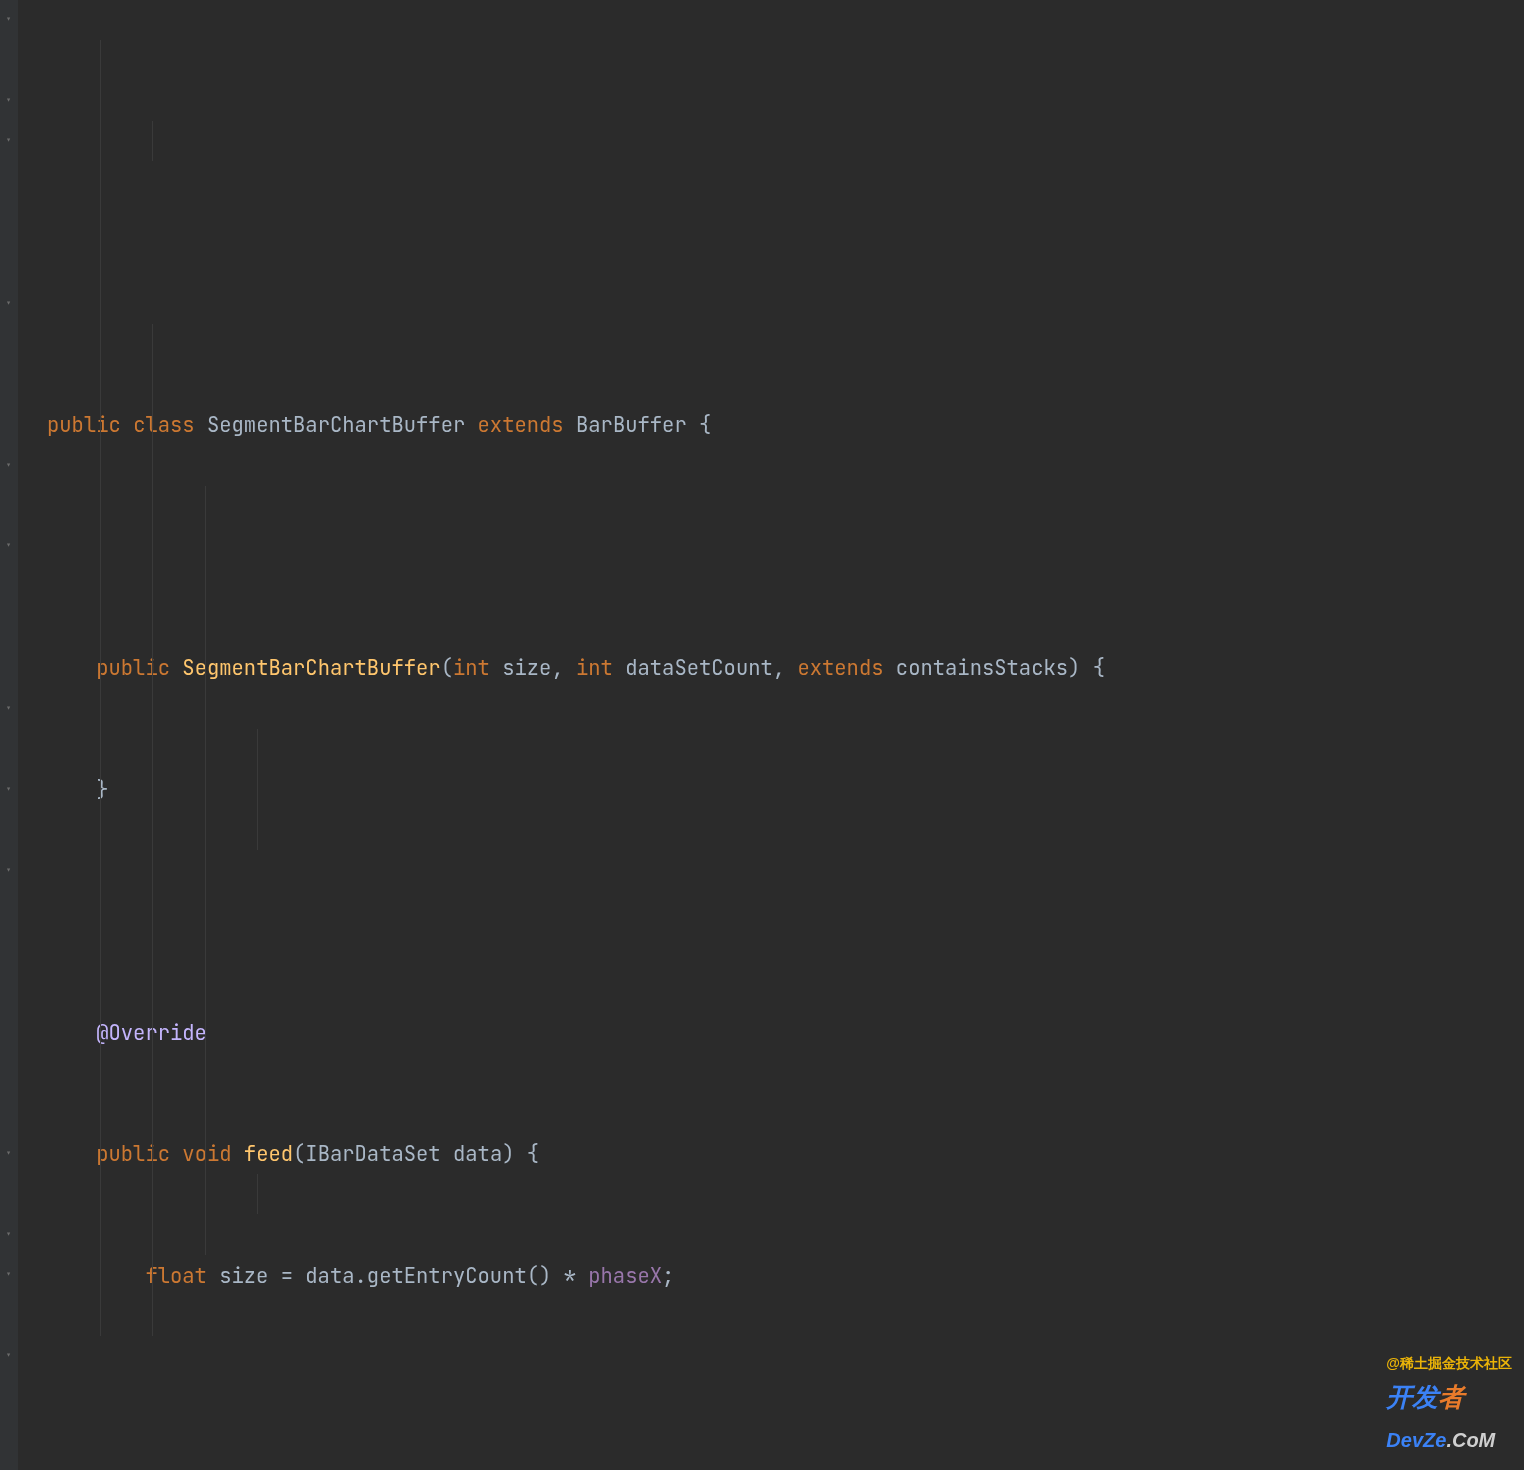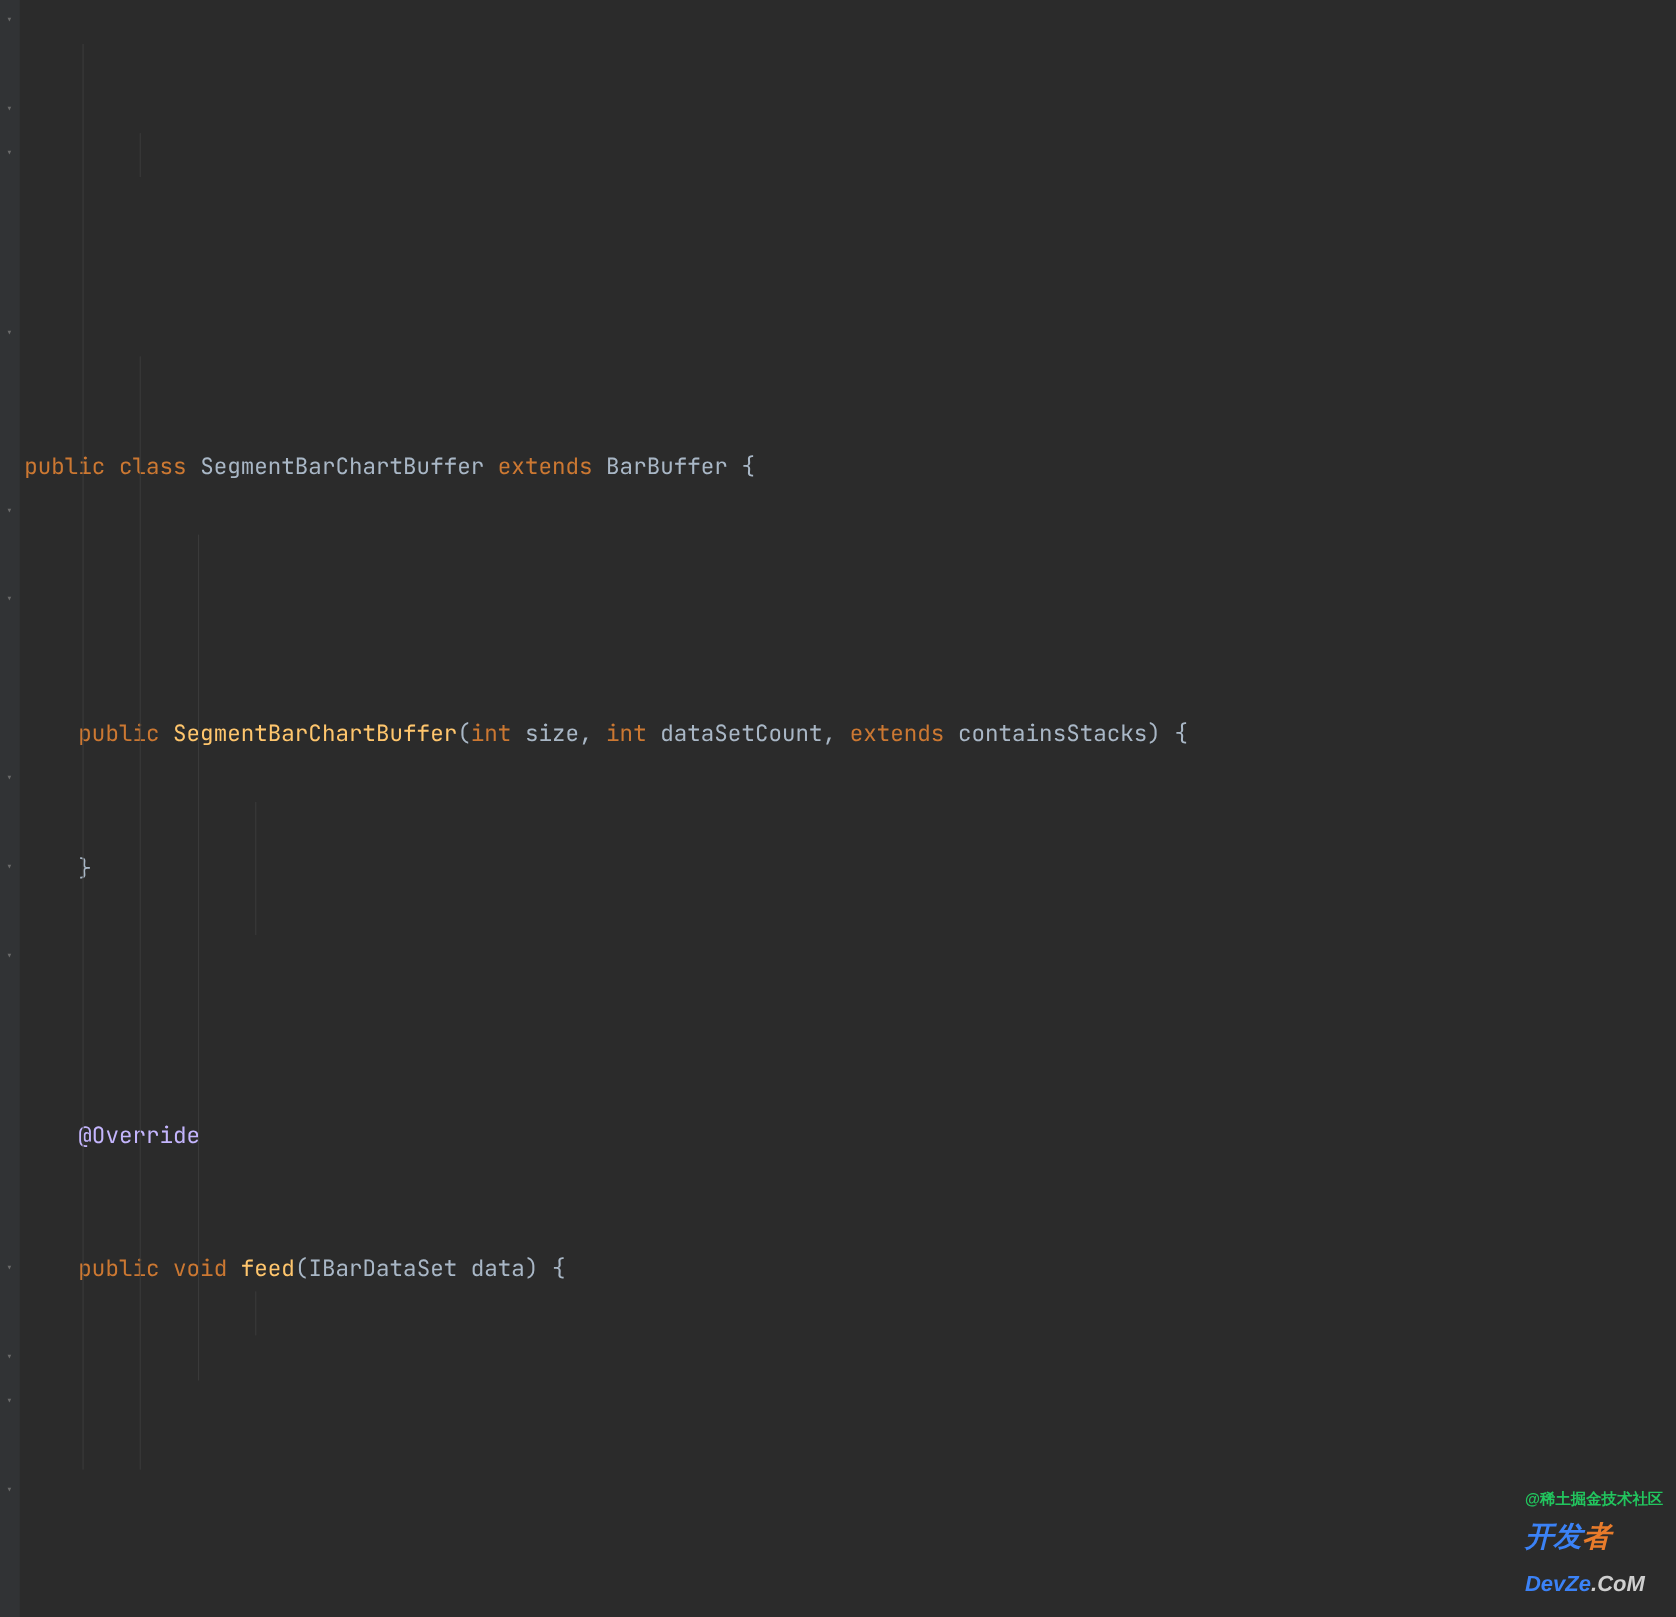--- a/index.html
+++ b/index.html
@@ -12,20 +12,21 @@
   }
   .editor {
     position: relative;
     display: flex;
     font-family: "Menlo", "JetBrains Mono", "Consolas", monospace;
     font-size: 20.5px;
     line-height: 40.5px;
     color: #a9b7c6;
     width: 100%;
     height: 100%;
+    gap: 25px;
   }
   .gutter {
     width: 18px;
     flex: 0 0 18px;
     background: #313335;
     position: relative;
   }
   .gutter .fold {
     position: absolute;
     left: 3px;
@@ -64,21 +65,21 @@
   .watermark {
     position: absolute;
     right: 12px;
     bottom: 10px;
     font-family: "PingFang SC", "Microsoft YaHei", sans-serif;
     font-size: 26px;
     font-weight: 700;
     font-style: italic;
   }
   .watermark .top-line {
-    color: #22c55e;
+    color: #eab308;
     font-size: 14px;
     font-style: normal;
     display: block;
     text-align: left;
     margin-bottom: -6px;
   }
   .watermark .dev { color: #3b82f6; }
   .watermark .ze  { color: #e87b2b; }
   .watermark .com { color: #cfcfcf; font-size: 20px; }
 </style>
@@ -112,20 +113,21 @@
     <div class="indent-guide" style="left:214px; top:729px; height:121px;"></div>
     <div class="indent-guide" style="left:214px; top:1174px; height:40px;"></div>
 
     <span class="line"><span class="tok-kw">public</span> <span class="tok-kw">class</span> <span>SegmentBarChartBuffer</span> <span class="tok-kw">extends</span> <span>BarBuffer</span> {</span>
     <span class="line"> </span>
     <span class="line">    <span class="tok-kw">public</span> <span class="tok-decl">SegmentBarChartBuffer</span>(<span class="tok-kw">int</span> <span>size</span>, <span class="tok-kw">int</span> <span>dataSetCount</span>, <span class="tok-kw">extends</span> <span>containsStacks</span>) {</span>
     <span class="line">    }</span>
     <span class="line"> </span>
     <span class="line">    <span class="tok-anno">@Override</span></span>
     <span class="line">    <span class="tok-kw">public</span> <span class="tok-kw">void</span> <span class="tok-decl">feed</span>(<span>IBarDataSet</span> <span>data</span>) {</span>
+    <span class="line">        <span class="tok-kw">float</span> <span>size</span> = data.<span>getEntryCount</span>() * <span class="tok-field">phaseX</span>;</span>
     
     
     
     
     
     
     
     
     
     

